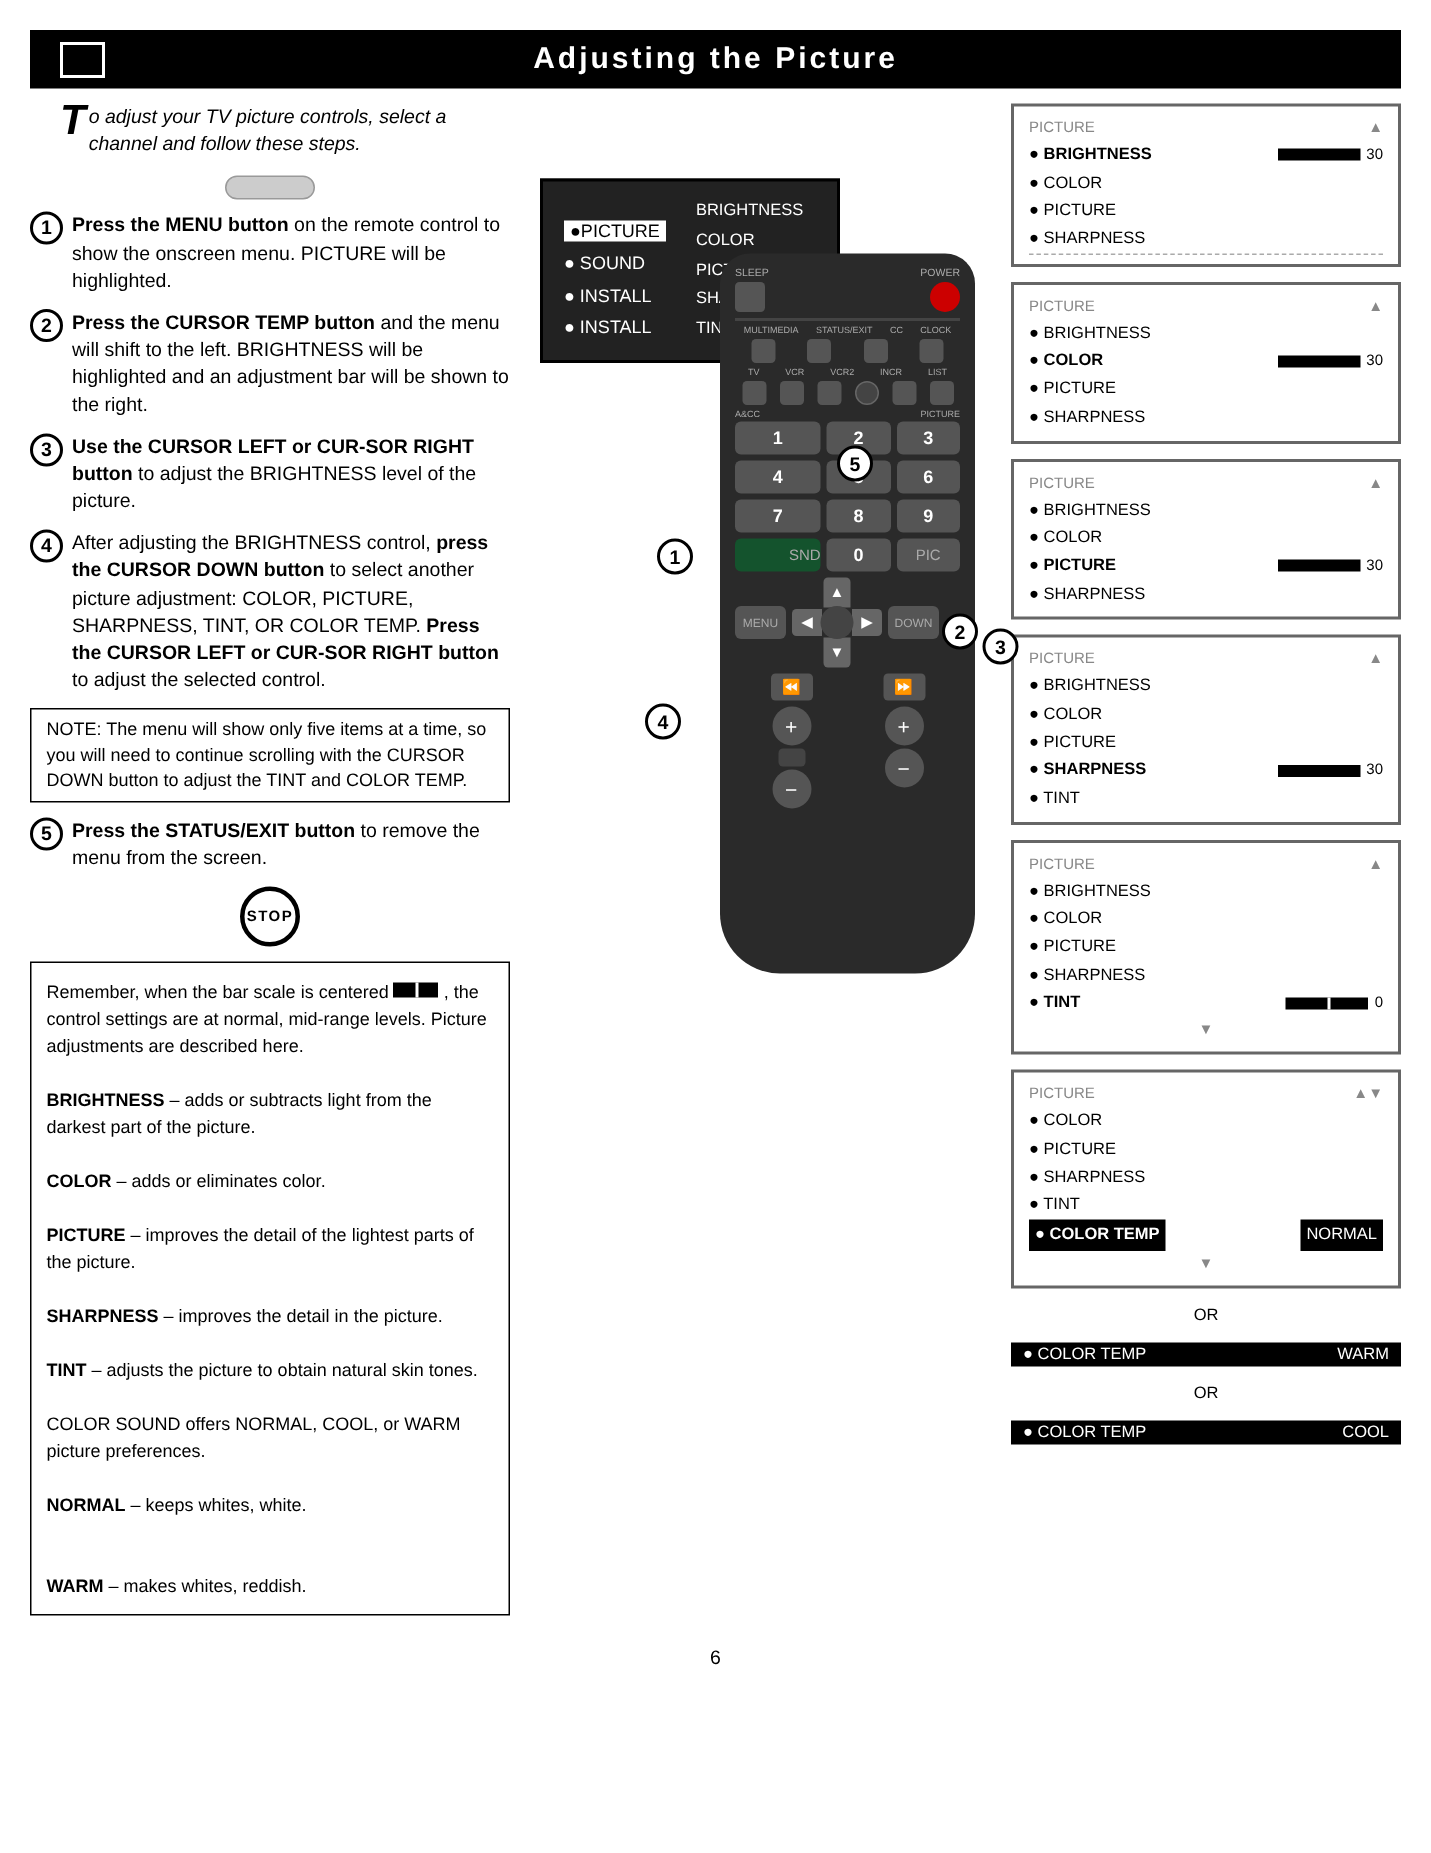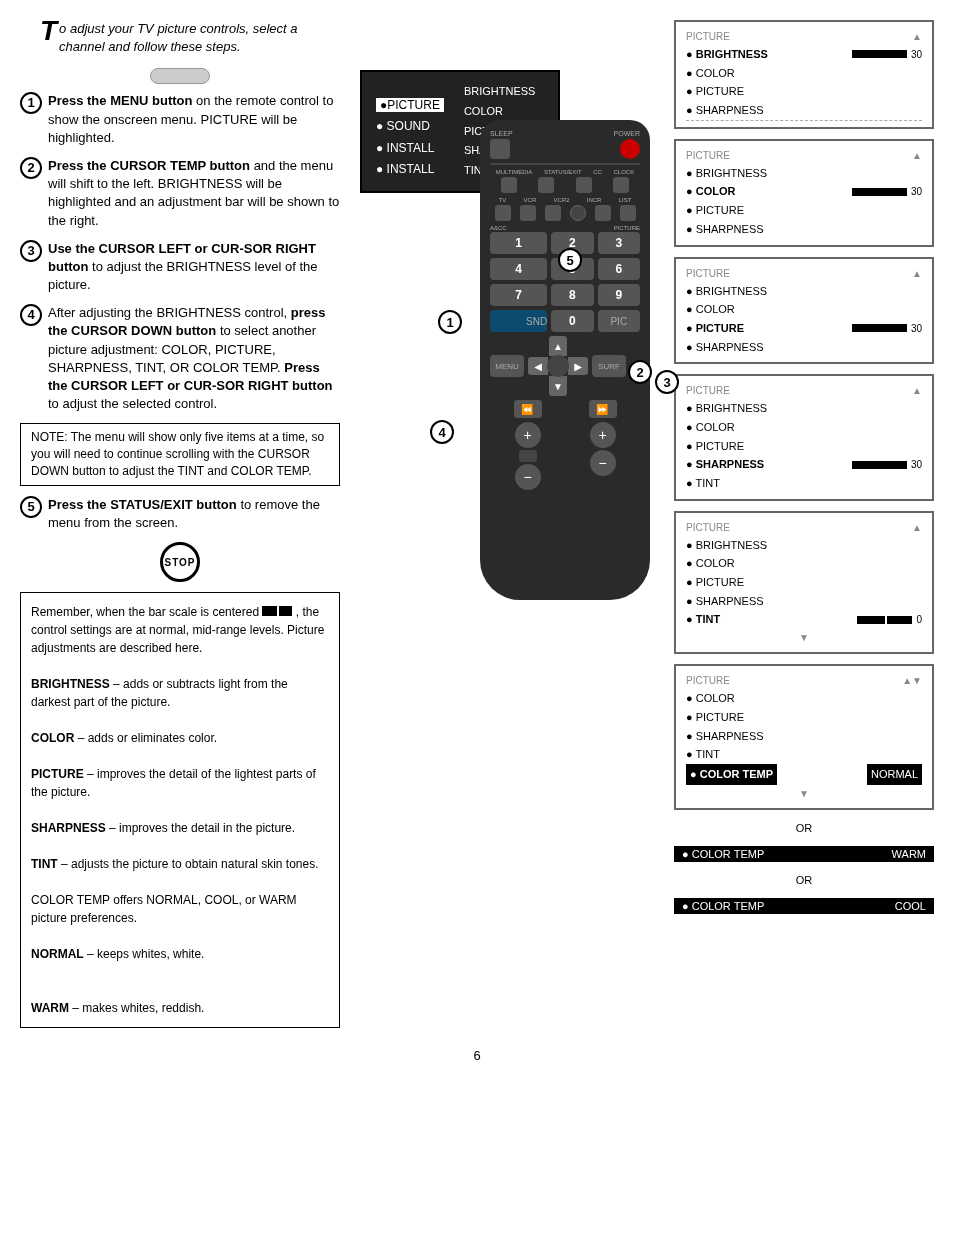--- a/index.html
+++ b/index.html
@@ -214,20 +214,24 @@
       padding: 10px;
       position: relative;
       min-height: 480px;
     }
   </style>
 </head>
 <body>
 
 <div class="page-wrapper">
 
+  <div class="page-header">
+    <div class="page-header-box"></div>
+    <span>Adjusting the Picture</span>
+  </div>
 
   <div class="main-content">
 
     <div class="left-col">
 
       <div class="intro-text">
         <em><span>o adjust your TV picture controls, select a channel and follow these steps.</span></em>
       </div>
 
       <div class="menu-button-img">
@@ -293,21 +297,21 @@
         <p><strong>BRIGHTNESS</strong> – adds or subtracts light from the darkest part of the picture.</p>
         <br>
         <p><strong>COLOR</strong> – adds or eliminates color.</p>
         <br>
         <p><strong>PICTURE</strong> – improves the detail of the lightest parts of the picture.</p>
         <br>
         <p><strong>SHARPNESS</strong> – improves the detail in the picture.</p>
         <br>
         <p><strong>TINT</strong> – adjusts the picture to obtain natural skin tones.</p>
         <br>
-        <p>COLOR TEMP offers NORMAL, COOL, or WARM picture preferences.</p>
+        <p>COLOR SOUND offers NORMAL, COOL, or WARM picture preferences.</p>
         <br>
         <p><strong>NORMAL</strong> – keeps whites, white.</p>
         <br>
         <br>
         <p><strong>WARM</strong> – makes whites, reddish.</p>
       </div>
 
     </div>
 
     <div class="right-col">
@@ -385,35 +389,35 @@
             <div style="display:grid;grid-template-columns:repeat(3,1fr);gap:4px;margin-bottom:4px;">
               <div style="background:#555;border-radius:4px;height:22px;display:flex;align-items:center;justify-content:center;color:#fff;font-size:12px;font-weight:bold;">1</div>
               <div style="background:#555;border-radius:4px;height:22px;display:flex;align-items:center;justify-content:center;color:#fff;font-size:12px;font-weight:bold;">2</div>
               <div style="background:#555;border-radius:4px;height:22px;display:flex;align-items:center;justify-content:center;color:#fff;font-size:12px;font-weight:bold;">3</div>
               <div style="background:#555;border-radius:4px;height:22px;display:flex;align-items:center;justify-content:center;color:#fff;font-size:12px;font-weight:bold;">4</div>
               <div style="background:#555;border-radius:4px;height:22px;display:flex;align-items:center;justify-content:center;color:#fff;font-size:12px;font-weight:bold;">5</div>
               <div style="background:#555;border-radius:4px;height:22px;display:flex;align-items:center;justify-content:center;color:#fff;font-size:12px;font-weight:bold;">6</div>
               <div style="background:#555;border-radius:4px;height:22px;display:flex;align-items:center;justify-content:center;color:#fff;font-size:12px;font-weight:bold;">7</div>
               <div style="background:#555;border-radius:4px;height:22px;display:flex;align-items:center;justify-content:center;color:#fff;font-size:12px;font-weight:bold;">8</div>
               <div style="background:#555;border-radius:4px;height:22px;display:flex;align-items:center;justify-content:center;color:#fff;font-size:12px;font-weight:bold;">9</div>
-              <div style="background:#0c4a6e;border-radius:4px;height:22px;display:flex;align-items:center;justify-content:center;color:#aaa;font-size:10px;padding-left:36px;">SND</div>
+              <div style="background:#14532d;border-radius:4px;height:22px;display:flex;align-items:center;justify-content:center;color:#aaa;font-size:10px;padding-left:36px;">SND</div>
               <div style="background:#555;border-radius:4px;height:22px;display:flex;align-items:center;justify-content:center;color:#fff;font-size:12px;font-weight:bold;">0</div>
               <div style="background:#555;border-radius:4px;height:22px;display:flex;align-items:center;justify-content:center;color:#aaa;font-size:10px;">PIC</div>
             </div>
 
             <div style="display:flex;align-items:center;gap:4px;margin-bottom:4px;">
               <div style="background:#555;border-radius:4px;width:34px;height:22px;display:flex;align-items:center;justify-content:center;color:#aaa;font-size:8px;">MENU</div>
               <div style="position:relative;width:60px;height:60px;flex-shrink:0;">
                 <div style="position:absolute;top:0;left:50%;transform:translateX(-50%);width:18px;height:20px;background:#666;border-radius:3px 3px 0 0;display:flex;align-items:center;justify-content:center;color:#fff;font-size:10px;">▲</div>
                 <div style="position:absolute;bottom:0;left:50%;transform:translateX(-50%);width:18px;height:20px;background:#666;border-radius:0 0 3px 3px;display:flex;align-items:center;justify-content:center;color:#fff;font-size:10px;">▼</div>
                 <div style="position:absolute;left:0;top:50%;transform:translateY(-50%);width:20px;height:18px;background:#666;border-radius:3px 0 0 3px;display:flex;align-items:center;justify-content:center;color:#fff;font-size:10px;">◀</div>
                 <div style="position:absolute;right:0;top:50%;transform:translateY(-50%);width:20px;height:18px;background:#666;border-radius:0 3px 3px 0;display:flex;align-items:center;justify-content:center;color:#fff;font-size:10px;">▶</div>
                 <div style="position:absolute;top:50%;left:50%;transform:translate(-50%,-50%);width:22px;height:22px;background:#444;border-radius:50%;"></div>
               </div>
-              <div style="background:#555;border-radius:4px;width:34px;height:22px;display:flex;align-items:center;justify-content:center;color:#aaa;font-size:8px;">SURF</div>
+              <div style="background:#555;border-radius:4px;width:34px;height:22px;display:flex;align-items:center;justify-content:center;color:#aaa;font-size:8px;">DOWN</div>
             </div>
 
             <div style="display:flex;justify-content:space-around;margin-bottom:4px;">
               <div style="background:#555;border-radius:3px;width:28px;height:18px;display:flex;align-items:center;justify-content:center;color:#aaa;font-size:10px;">⏪</div>
               <div style="background:#555;border-radius:3px;width:28px;height:18px;display:flex;align-items:center;justify-content:center;color:#aaa;font-size:10px;">⏩</div>
             </div>
 
             <div style="display:flex;justify-content:space-around;margin-bottom:4px;">
               <div style="display:flex;flex-direction:column;align-items:center;gap:2px;">
                 <div style="background:#555;border-radius:50%;width:26px;height:26px;display:flex;align-items:center;justify-content:center;color:#fff;font-size:14px;">+</div>

